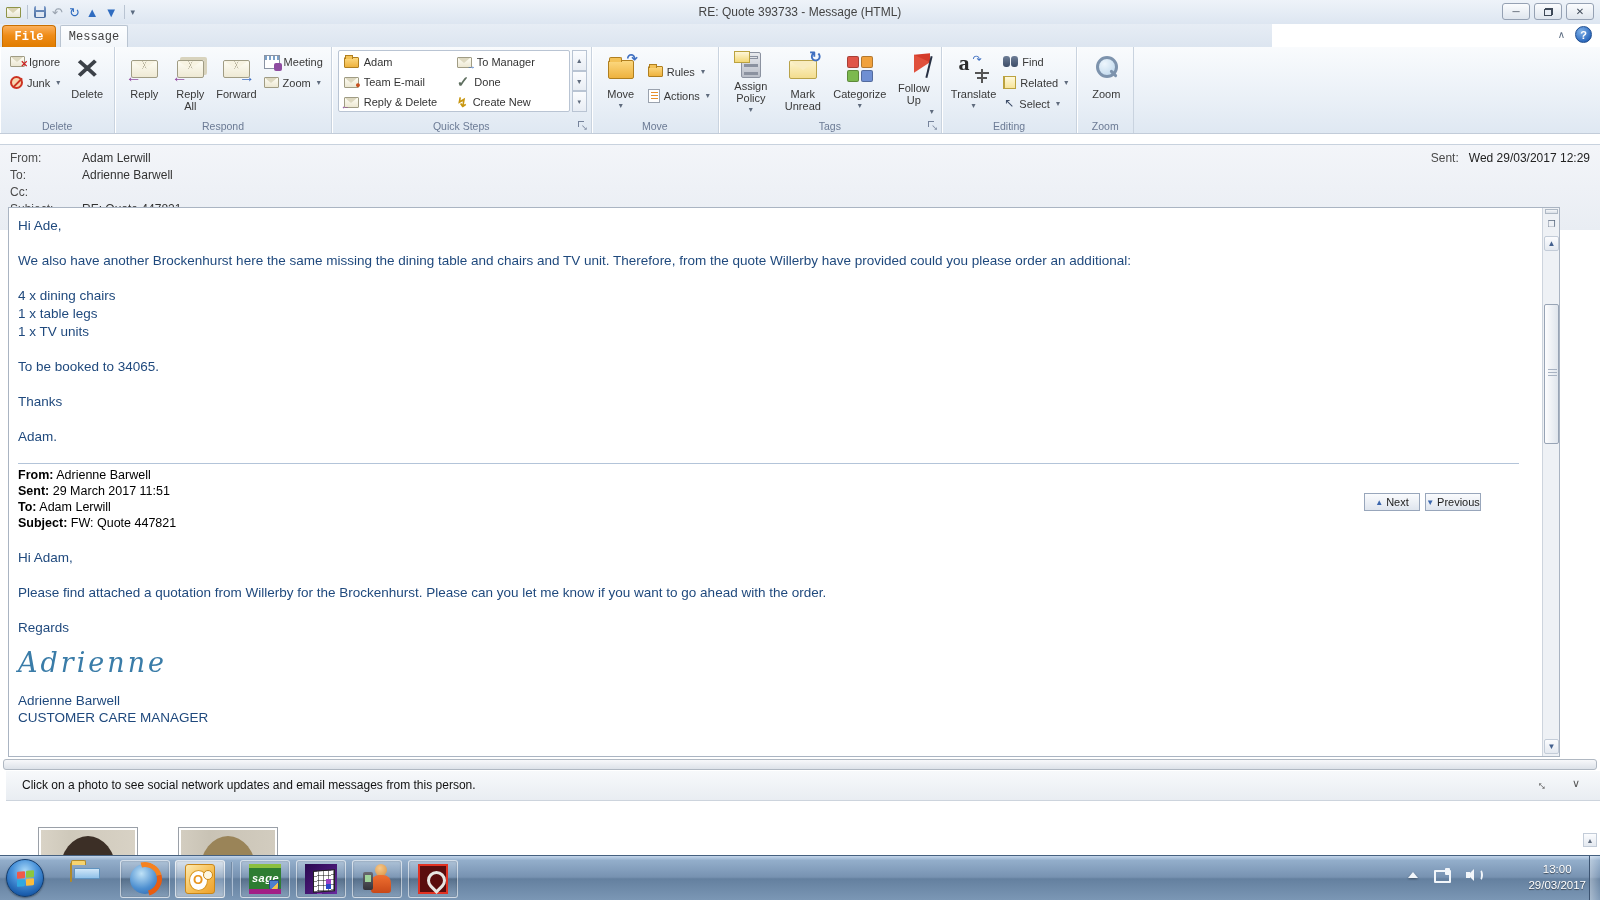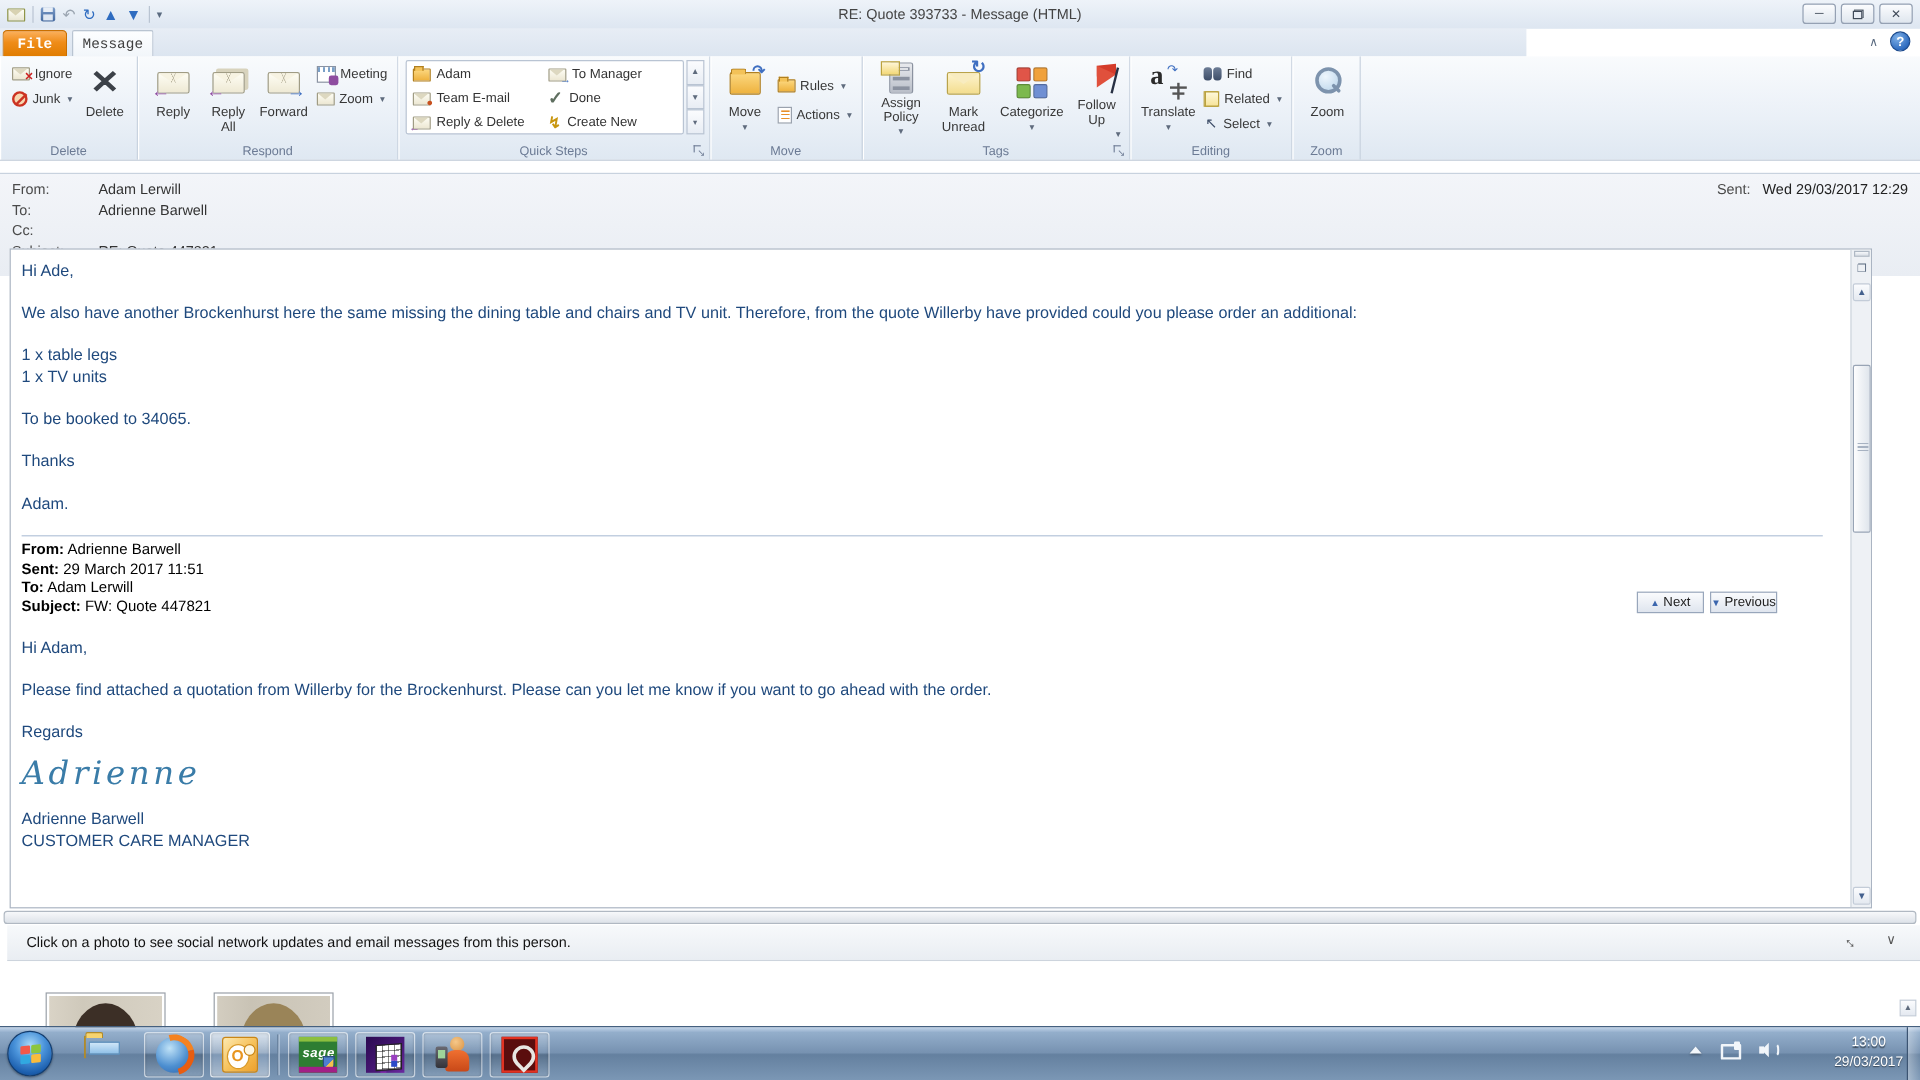--- a/index.html
+++ b/index.html
@@ -508,20 +508,21 @@
     <div class="mh-row" style="top:23px;"><span class="mh-label">To:</span><span>Adrienne Barwell</span></div>
     <div class="mh-row" style="top:40px;"><span class="mh-label">Cc:</span><span></span></div>
     <div class="mh-row" style="top:57px;"><span class="mh-label">Subject:</span><span>RE: Quote 447821</span></div>
     <div class="mh-sent"><span>Sent:</span><b>Wed 29/03/2017 12:29</b></div>
   </div>
 
   <div class="msgbody">
     <div class="bodytext">
       <p>Hi Ade,</p>
       <p>We also have another Brockenhurst here the same missing the dining table and chairs and TV unit.  Therefore, from the quote Willerby have provided could you please order an additional:</p>
+      <div class="tight">4 x dining chairs</div>
       <div class="tight">1 x table legs</div>
       <div style="margin-bottom:17.6px;">1 x TV units</div>
       <p>To be booked to 34065.</p>
       <p>Thanks</p>
       <p>Adam.</p>
       <hr class="qsep">
       <div class="quoted">
         <div><b>From:</b> <span>Adrienne Barwell</span></div>
         <div><b>Sent:</b> <span>29 March 2017 11:51</span></div>
         <div><b>To:</b> <span>Adam Lerwill</span></div>

